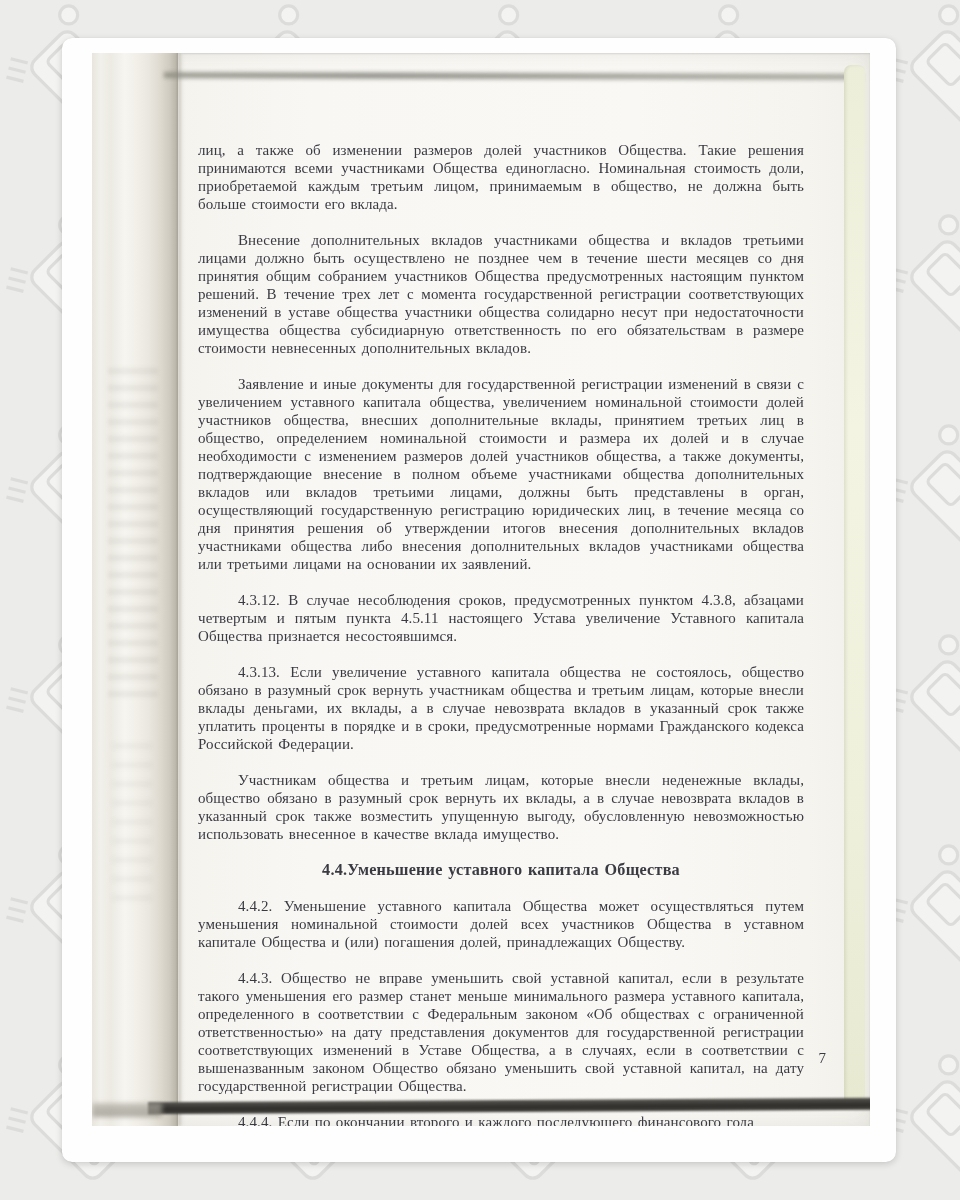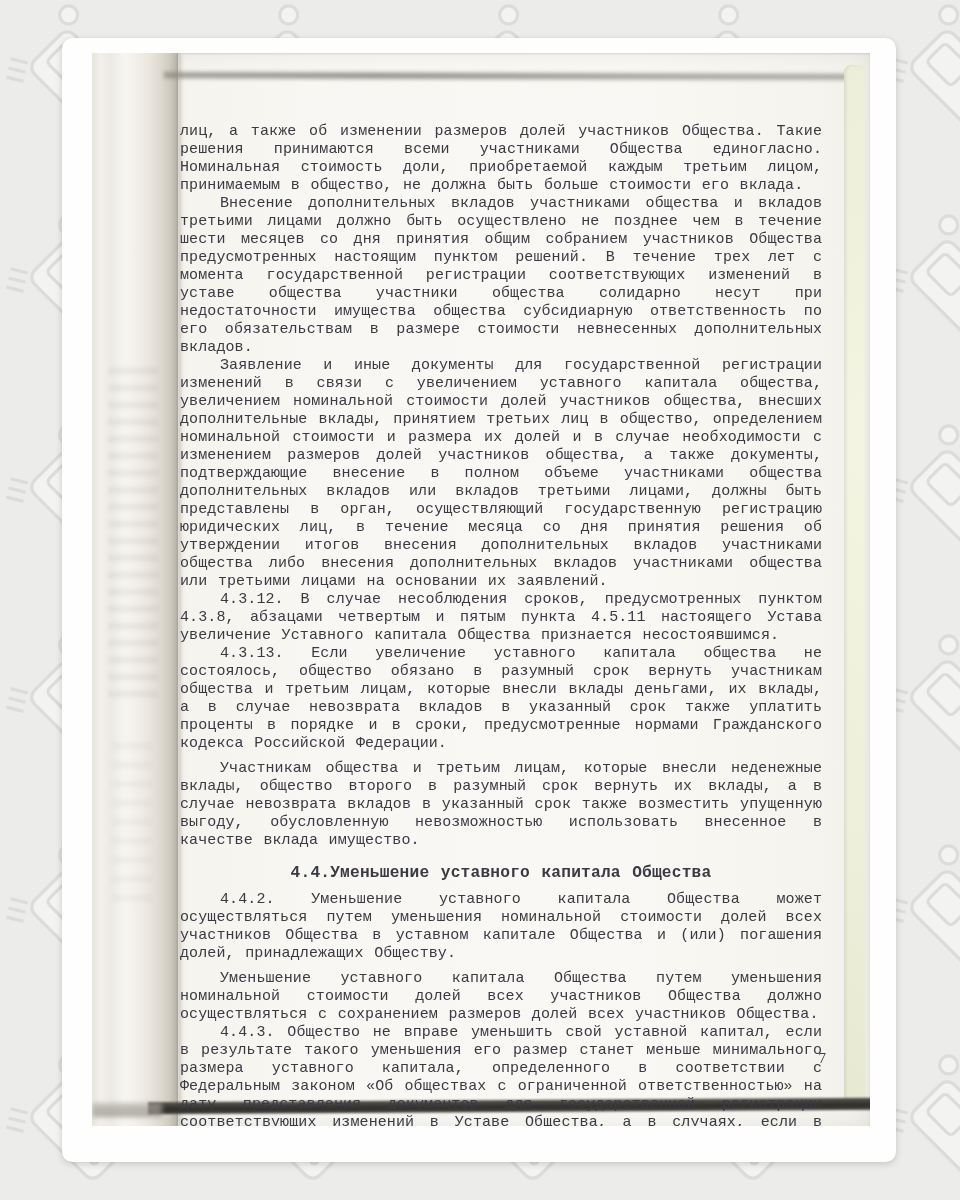--- a/index.html
+++ b/index.html
@@ -127,21 +127,21 @@
     top: 70px;
     width: 642px;
     color: #3a3a43;
     font-size: 15px;
     line-height: 18px;
     text-align: justify;
     letter-spacing: 0.1px;
     word-spacing: 1.5px;
     filter: blur(0.22px);
   }
-  .page-text p { margin: 0; font-family: Liberation Mono, monospace; }
+  .page-text p { margin: 18px; }
   .page-text p.indent { text-indent: 40px; }
   .page-text p.gap-sm { margin-top: 7px; }
   .section-heading {
     font-weight: bold;
     font-size: 16.2px;
     margin-top: 14px !important;
     margin-bottom: 9px !important;
     text-align: center;
     letter-spacing: 0.2px;
   }
@@ -192,24 +192,24 @@
     <div class="edge-strip-right"></div>
     <div class="edge-bottom"></div>
     <div class="edge-bottom-left"></div>
 
     <div class="page-text">
       <p class="no-indent">лиц, а также об изменении размеров долей участников Общества. Такие решения принимаются всеми участниками Общества единогласно. Номинальная стоимость доли, приобретаемой каждым третьим лицом, принимаемым в общество, не должна быть больше стоимости его вклада.</p>
       <p class="indent">Внесение дополнительных вкладов участниками общества и вкладов третьими лицами должно быть осуществлено не позднее чем в течение шести месяцев со дня принятия общим собранием участников Общества предусмотренных настоящим пунктом решений. В течение трех лет с момента государственной регистрации соответствующих изменений в уставе общества участники общества солидарно несут при недостаточности имущества общества субсидиарную ответственность по его обязательствам в размере стоимости невнесенных дополнительных вкладов.</p>
       <p class="indent">Заявление и иные документы для государственной регистрации изменений в связи с увеличением уставного капитала общества, увеличением номинальной стоимости долей участников общества, внесших дополнительные вклады, принятием третьих лиц в общество, определением номинальной стоимости и размера их долей и в случае необходимости с изменением размеров долей участников общества, а также документы, подтверждающие внесение в полном объеме участниками общества дополнительных вкладов или вкладов третьими лицами, должны быть представлены в орган, осуществляющий государственную регистрацию юридических лиц, в течение месяца со дня принятия решения об утверждении итогов внесения дополнительных вкладов участниками общества либо внесения дополнительных вкладов участниками общества или третьими лицами на основании их заявлений.</p>
       <p class="indent">4.3.12. В случае несоблюдения сроков, предусмотренных пунктом 4.3.8, абзацами четвертым и пятым пункта 4.5.11 настоящего Устава увеличение Уставного капитала Общества признается несостоявшимся.</p>
       <p class="indent">4.3.13. Если увеличение уставного капитала общества не состоялось, общество обязано в разумный срок вернуть участникам общества и третьим лицам, которые внесли вклады деньгами, их вклады, а в случае невозврата вкладов в указанный срок также уплатить проценты в порядке и в сроки, предусмотренные нормами Гражданского кодекса Российской Федерации.</p>
-      <p class="indent gap-sm">Участникам общества и третьим лицам, которые внесли неденежные вклады, общество второго в разумный срок вернуть их вклады, а в случае невозврата вкладов в указанный срок также возместить упущенную выгоду, обусловленную невозможностью использовать внесенное в качестве вклада имущество.</p>
+      <p class="indent gap-sm">Участникам общества и третьим лицам, которые внесли неденежные вклады, общество обязано в разумный срок вернуть их вклады, а в случае невозврата вкладов в указанный срок также возместить упущенную выгоду, обусловленную невозможностью использовать внесенное в качестве вклада имущество.</p>
 
       <p class="section-heading">4.4.Уменьшение уставного капитала Общества</p>
 
       <p class="indent">4.4.2. Уменьшение уставного капитала Общества может осуществляться путем уменьшения номинальной стоимости долей всех участников Общества в уставном капитале Общества и (или) погашения долей, принадлежащих Обществу.</p>
-      <p class="indent gap-sm">Уменьшение уставного капитала Общества путем уменьшения номинальной стоимости долей всех участников Общества должно осуществляться с сохранением размеров долей всех участников Общества.</p>
       <p class="indent">4.4.3. Общество не вправе уменьшить свой уставной капитал, если в результате такого уменьшения его размер станет меньше минимального размера уставного капитала, определенного в соответствии с Федеральным законом «Об обществах с ограниченной ответственностью» на дату представления документов для государственной регистрации соответствующих изменений в Уставе Общества, а в случаях, если в соответствии с вышеназванным законом Общество обязано уменьшить свой уставной капитал, на дату государственной регистрации Общества.</p>
+      <p class="indent">4.4.4. Если по окончании второго и каждого последующего финансового года</p>
     </div>
 
     <div class="page-number">7</div>
   </div>
 </div>
 
 </body></html>

